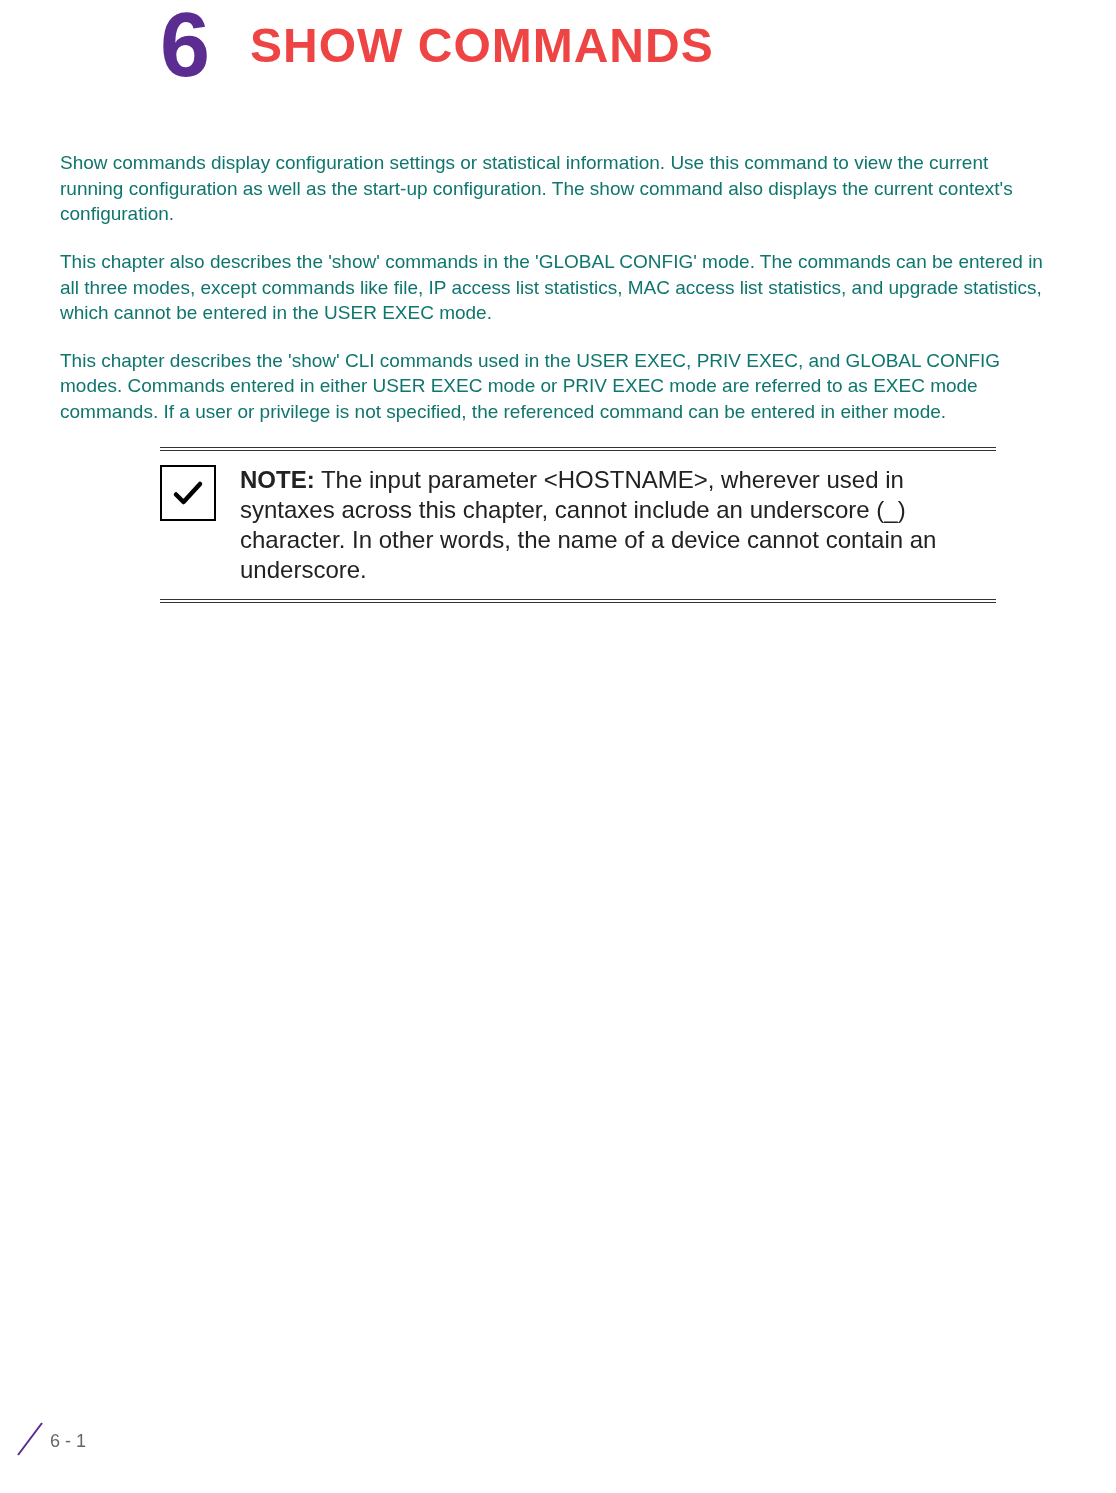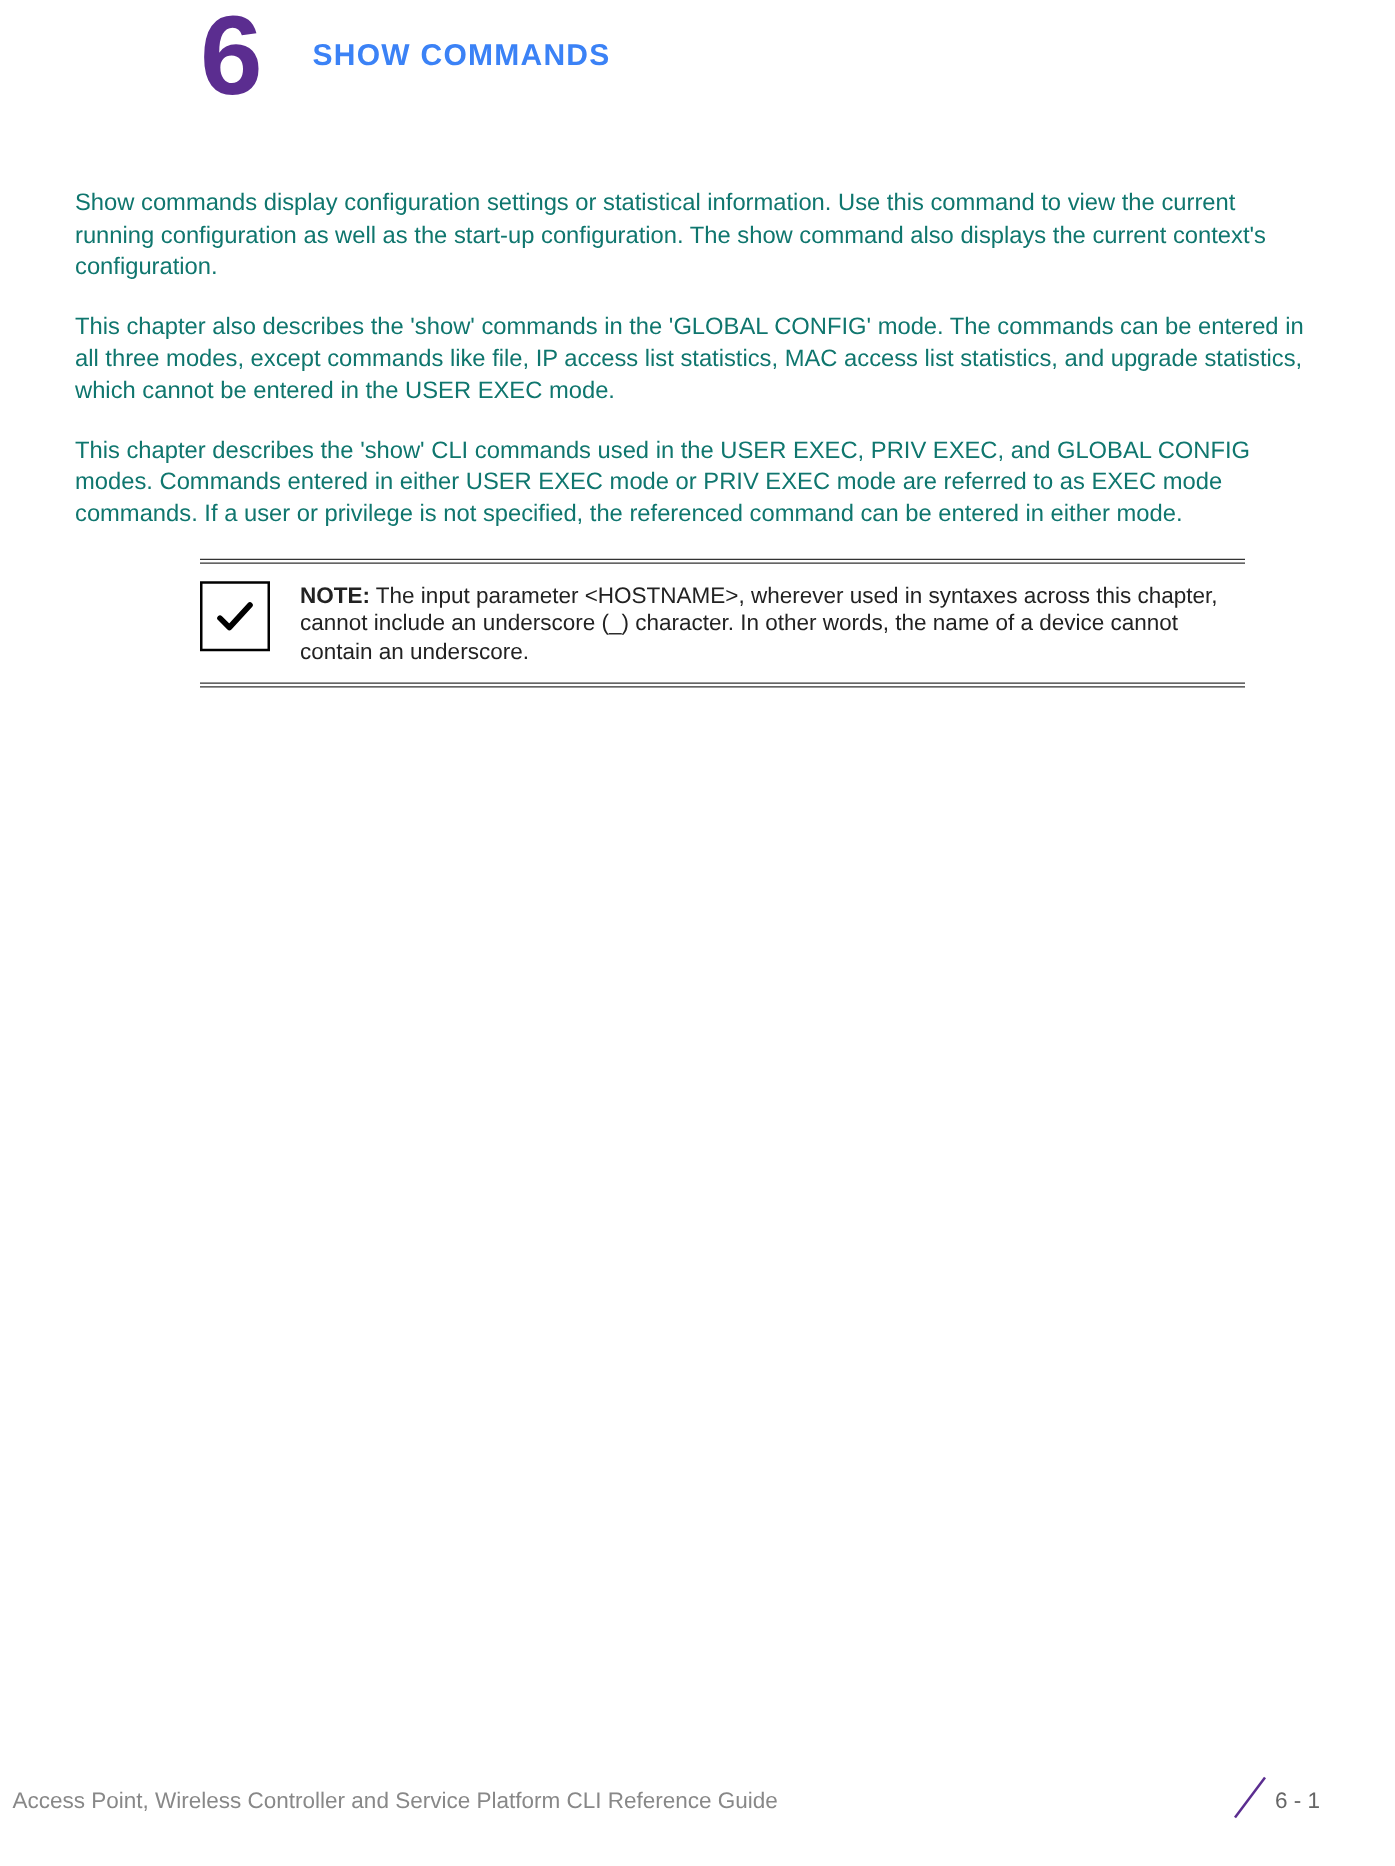--- a/index.html
+++ b/index.html
@@ -1,29 +1,29 @@
 <!DOCTYPE html>
 <html><head>
 <meta charset="utf-8">
 <style>
   * { box-sizing: border-box; margin: 0; padding: 0; }
   html, body { width: 1116px; height: 1493px; background: #fff; font-family: Arial, Helvetica, sans-serif; color: #333; }
   .page { width: 1116px; height: 1493px; position: relative; padding: 0 60px; }
   .header { display: flex; align-items: center; gap: 40px; padding-top: 0; }
   .chapnum-wrap { flex: 0 0 auto; margin-left: 100px; }
   .chapnum { font-size: 90px; font-weight: 900; color: #5b2d90; line-height: 1; font-family: Arial, Helvetica, sans-serif; }
-  .chaptitle { font-size: 24px; font-weight: 700; color: #3b82f6; letter-spacing: 1px; font-family: Arial, Helvetica, sans-serif; }
+  .chaptitle { font-size: 48px; font-weight: 700; color: #ef4444; letter-spacing: 1px; font-family: Arial, Helvetica, sans-serif; }
   .body { margin-top: 60px; }
   .para { font-size: 19px; line-height: 1.35; color: #0f766e; margin-bottom: 22px; font-family: Arial, Helvetica, sans-serif; }
   .note-block { margin: 20px 60px 0 100px; }
   .note-hr { border: none; border-top: 4px double #333; margin: 0; }
   .note-row { display: flex; align-items: flex-start; gap: 24px; padding: 14px 0; }
   .note-icon-box { width: 56px; height: 56px; border: 2px solid #000; display: flex; align-items: center; justify-content: center; flex: 0 0 auto; }
   .note-icon-box svg { width: 36px; height: 36px; }
-  .note-text { font-size: 18px; line-height: 1.25; color: #222; }
+  .note-text { font-size: 24px; line-height: 1.25; color: #222; }
   .note-text .label { font-weight: 700; }
   .footer { position: absolute; left: 0; right: 0; bottom: 30px; padding: 0 60px 0 10px; display: flex; align-items: center; justify-content: space-between; }
   .footer-title { font-size: 18px; color: #888; font-family: Arial, Helvetica, sans-serif; }
   .footer-right { display: flex; align-items: center; }
   .footer-page { font-size: 18px; color: #666; }
   .slash svg { width: 40px; height: 40px; }
 </style>
 </head>
 <body>
 
@@ -51,21 +51,20 @@
         </div>
         <div class="note-text">
           <span class="label">NOTE:</span><span> The input parameter &lt;HOSTNAME&gt;, wherever used in syntaxes across this chapter, cannot include an underscore (_) character. In other words, the name of a device cannot contain an underscore.</span>
         </div>
       </div>
       <hr class="note-hr">
     </div>
   </div>
 
   <div class="footer">
-    <div class="footer-title">Access Point, Wireless Controller and Service Platform CLI Reference Guide</div>
     <div class="footer-right">
       <span class="slash">
         <svg viewBox="0 0 40 40">
             <line x1="8" y1="36" x2="32" y2="4" stroke="#5b2d90" stroke-width="2"></line>
           </svg>
       </span>
       <span class="footer-page">6 - 1</span>
     </div>
   </div>
 

